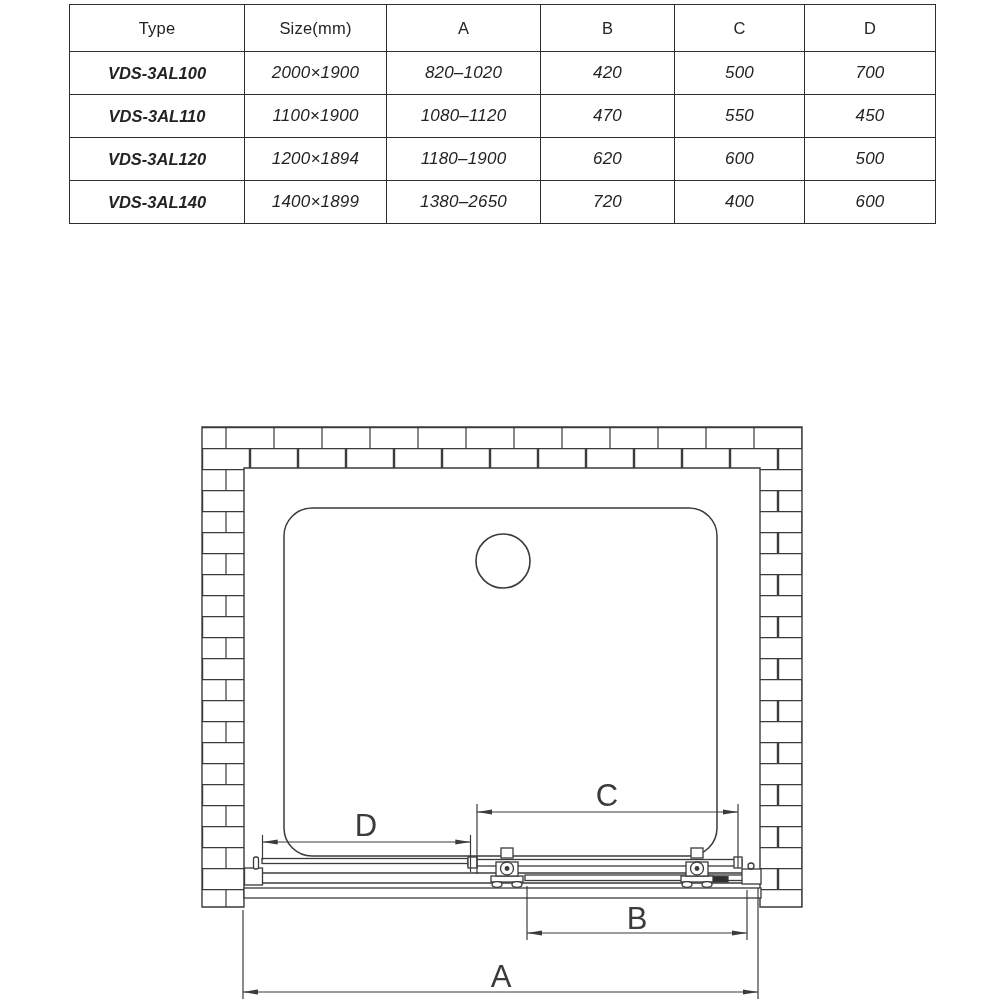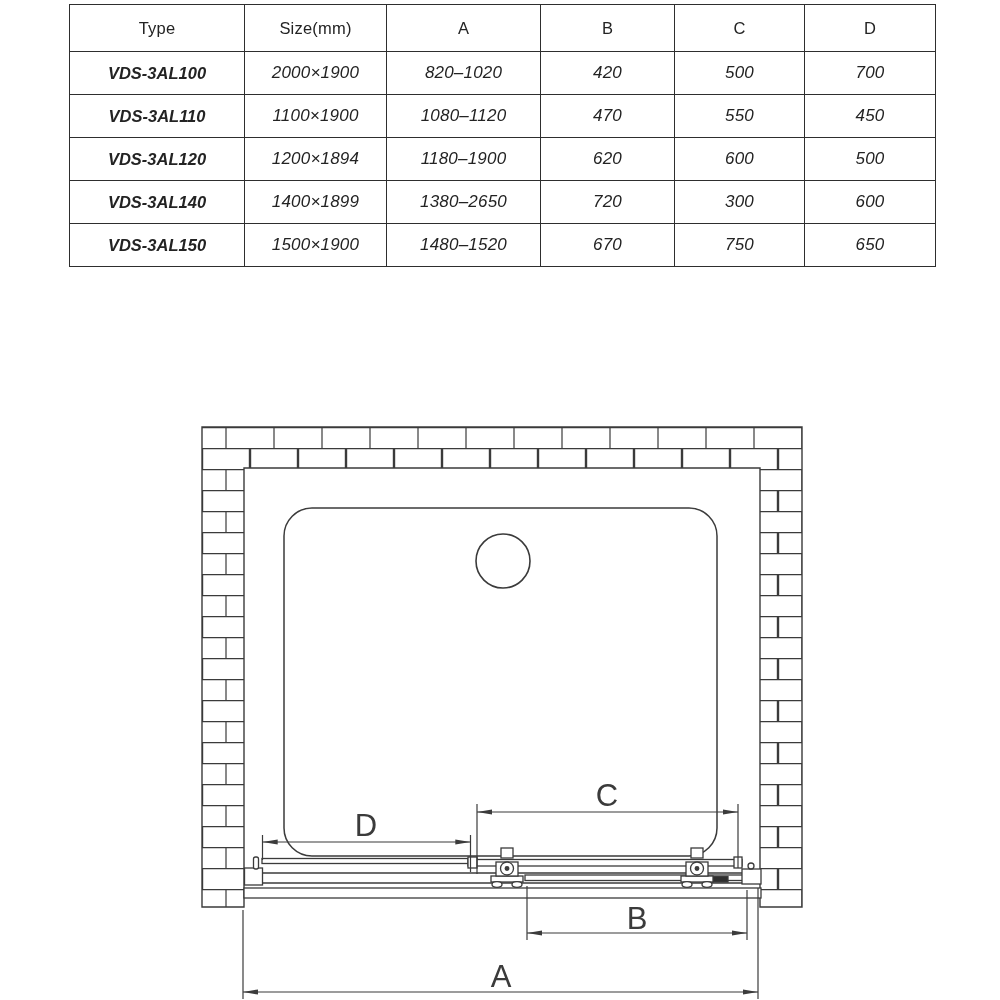--- a/index.html
+++ b/index.html
@@ -76,30 +76,22 @@
       <td>1180–1900</td>
       <td>620</td>
       <td>600</td>
       <td>500</td>
     </tr>
     <tr>
       <td class="c-type">VDS-3AL140</td>
       <td>1400×1899</td>
       <td>1380–2650</td>
       <td>720</td>
-      <td>300</td>
+      <td>400</td>
       <td>600</td>
-    </tr>
-    <tr>
-      <td class="c-type">VDS-3AL150</td>
-      <td>1500×1900</td>
-      <td>1480–1520</td>
-      <td>670</td>
-      <td>750</td>
-      <td>650</td>
     </tr>
   </tbody>
     </table>
 </div>
 
 <svg class="diagram" viewBox="0 0 1000 1000" xmlns="http://www.w3.org/2000/svg">
   <defs>
     <pattern id="brick" width="48" height="42" patternUnits="userSpaceOnUse" patternTransform="translate(202,427)">
       <rect width="48" height="42" fill="#ffffff"></rect>
       <path d="M0,0.6 H48 M0,21.6 H48 M24,0 V21.6 M0.6,21.6 V42 M47.4,21.6 V42" stroke="#3b3b3b" stroke-width="1.2" fill="none"></path>

